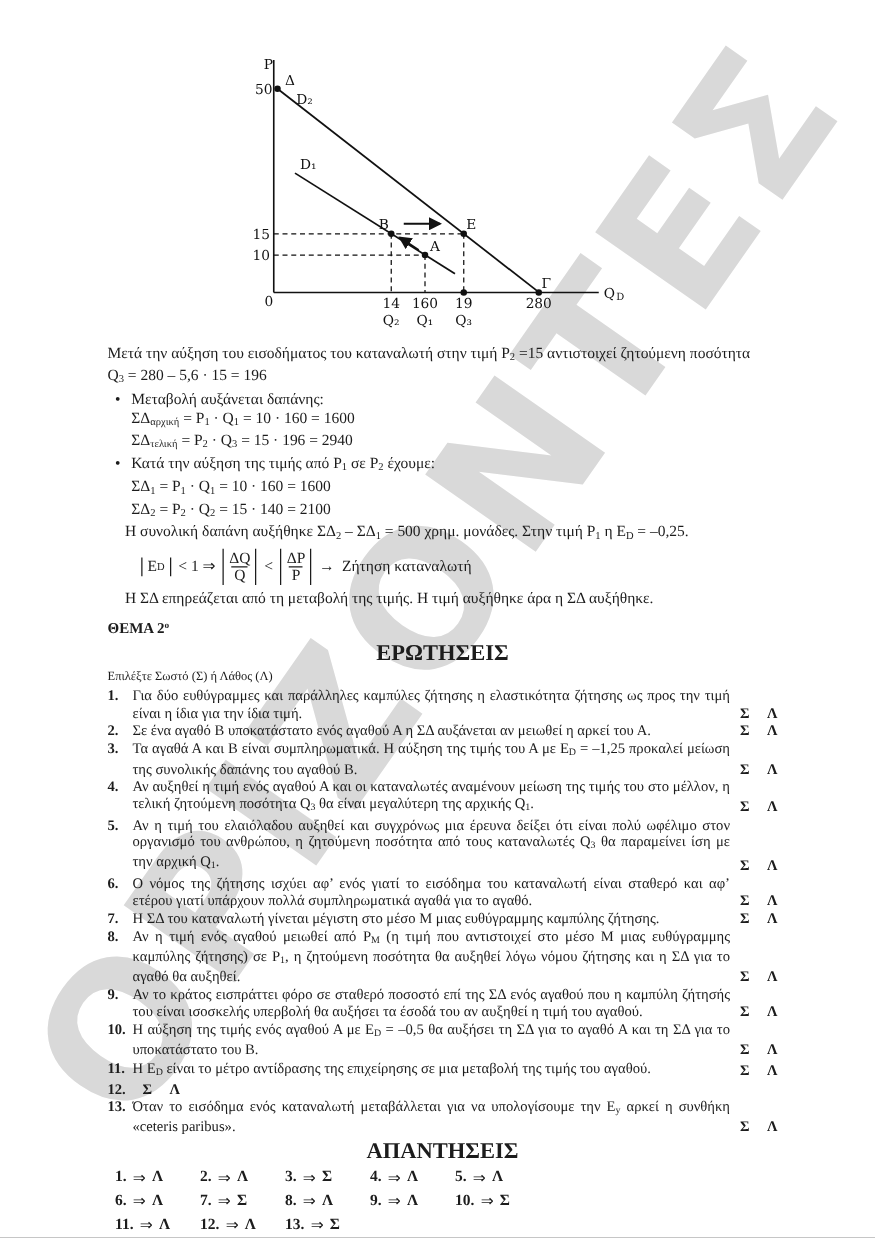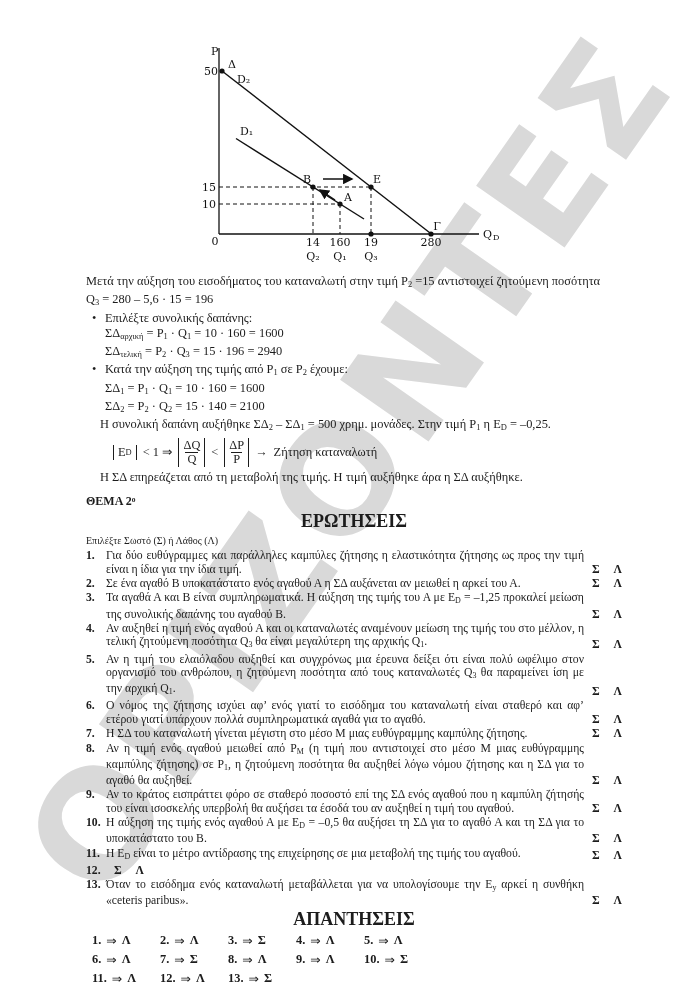--- a/index.html
+++ b/index.html
@@ -122,21 +122,21 @@
         <text x="179" y="216" text-anchor="middle">Q₃</text>
       </svg>
     </div>
 
     <p class="para" style="margin:0">Μετά την αύξηση του εισοδήματος του καταναλωτή στην τιμή P<sub>2</sub> =15 αντιστοιχεί ζητούμενη ποσότητα</p>
     <div class="line">Q<sub>3</sub> = 280 – 5,6 · 15 = 196</div>
 
     <div class="bullet">
       <span class="dot">•</span>
       <div class="body">
-        <div class="line">Επιλέξτε συνολικής δαπάνης:</div>
+        <div class="line">Μεταβολή αυξάνεται δαπάνης:</div>
         <div class="line">ΣΔ<sub>αρχική</sub> = P<sub>1</sub> · Q<sub>1</sub> = 10 · 160 = 1600</div>
         <div class="line">ΣΔ<sub>τελική</sub> = P<sub>2</sub> · Q<sub>3</sub> = 15 · 196 = 2940</div>
       </div>
     </div>
 
     <div class="bullet">
       <span class="dot">•</span>
       <div class="body">
         <div class="line">Κατά την αύξηση της τιμής από P<sub>1</sub> σε P<sub>2</sub> έχουμε:</div>
         <div class="line">ΣΔ<sub>1</sub> = P<sub>1</sub> · Q<sub>1</sub> = 10 · 160 = 1600</div>

